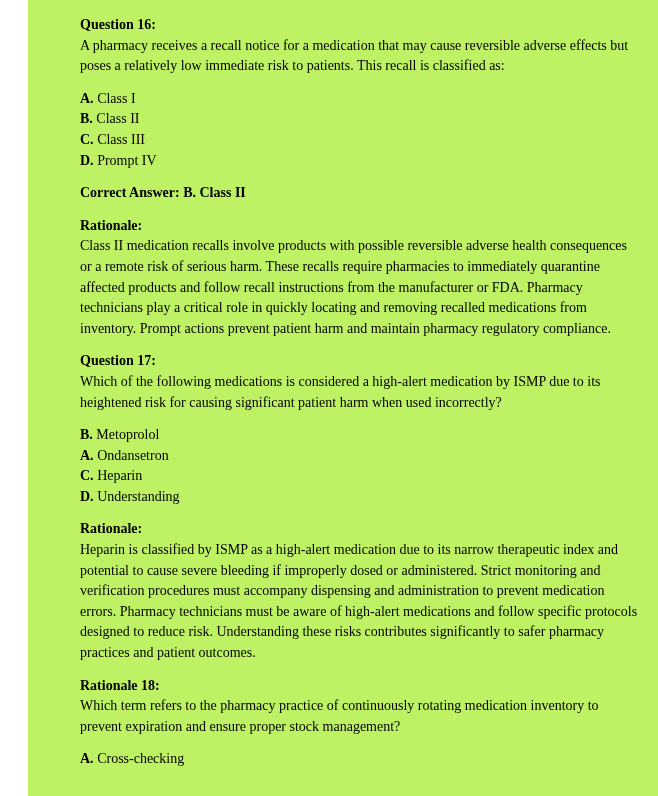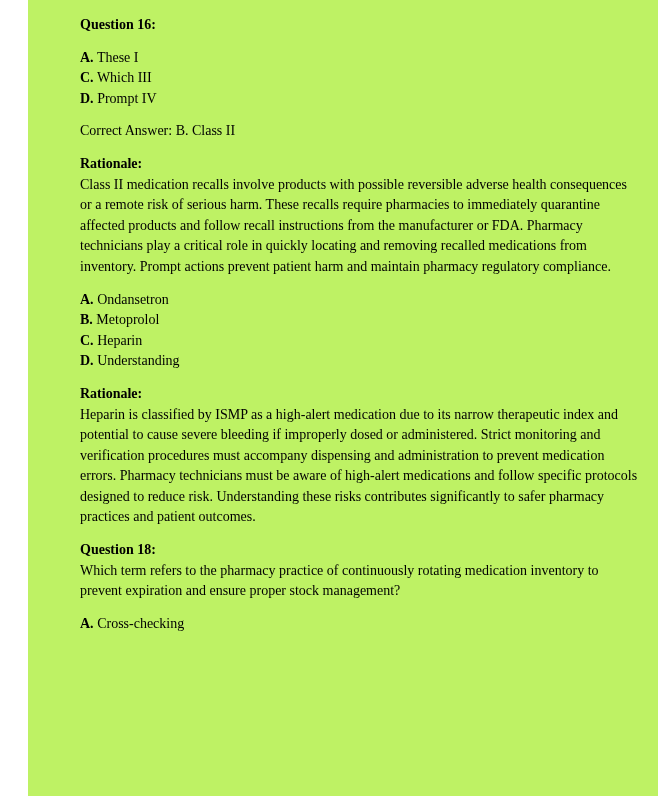--- a/index.html
+++ b/index.html
@@ -24,73 +24,81 @@
     background: #bef264;
     margin-left: 28px;
   }
   .block { margin: 12px 0; }
   .block:first-child { margin-top: 0; }
   .q-heading, .rationale-heading {
     font-weight: bold;
     display: block;
   }
   .correct-answer {
-    font-weight: normal;
+    font-weight: bold;
   }
   .opt-letter {
     font-weight: bold;
   }
   .option-row { }
 </style>
 </head>
 <body>
 
 <div class="page">
 
   <div class="block">
     <span class="q-heading">Question 16:</span>
+    <span>A pharmacy receives a recall notice for a medication that may cause reversible adverse effects but poses a relatively low immediate risk to patients. This recall is classified as:</span>
   </div>
   <div class="block">
     <div class="option-row">
-      <span class="opt-letter">A.</span> <span>These I</span>
+      <span class="opt-letter">A.</span> <span>Class I</span>
     </div>
     <div class="option-row">
-      <span class="opt-letter">C.</span> <span>Which III</span>
+      <span class="opt-letter">B.</span> <span>Class II</span>
+    </div>
+    <div class="option-row">
+      <span class="opt-letter">C.</span> <span>Class III</span>
     </div>
     <div class="option-row">
       <span class="opt-letter">D.</span> <span>Prompt IV</span>
     </div>
   </div>
   <div class="block correct-answer">Correct Answer: B. Class II</div>
   <div class="block">
     <span class="rationale-heading">Rationale:</span>
     <span>Class II medication recalls involve products with possible reversible adverse health consequences or a remote risk of serious harm. These recalls require pharmacies to immediately quarantine affected products and follow recall instructions from the manufacturer or FDA. Pharmacy technicians play a critical role in quickly locating and removing recalled medications from inventory. Prompt actions prevent patient harm and maintain pharmacy regulatory compliance.</span>
   </div>
 
   <div class="block">
+    <span class="q-heading">Question 17:</span>
+    <span>Which of the following medications is considered a high-alert medication by ISMP due to its heightened risk for causing significant patient harm when used incorrectly?</span>
+  </div>
+  <div class="block">
+    <div class="option-row">
+      <span class="opt-letter">B.</span> <span>Metoprolol</span>
+    </div>
     <div class="option-row">
       <span class="opt-letter">A.</span> <span>Ondansetron</span>
-    </div>
-    <div class="option-row">
-      <span class="opt-letter">B.</span> <span>Metoprolol</span>
     </div>
     <div class="option-row">
       <span class="opt-letter">C.</span> <span>Heparin</span>
     </div>
     <div class="option-row">
       <span class="opt-letter">D.</span> <span>Understanding</span>
     </div>
   </div>
   <div class="block">
     <span class="rationale-heading">Rationale:</span>
     <span>Heparin is classified by ISMP as a high-alert medication due to its narrow therapeutic index and potential to cause severe bleeding if improperly dosed or administered. Strict monitoring and verification procedures must accompany dispensing and administration to prevent medication errors. Pharmacy technicians must be aware of high-alert medications and follow specific protocols designed to reduce risk. Understanding these risks contributes significantly to safer pharmacy practices and patient outcomes.</span>
   </div>
 
   <div class="block">
-    <span class="q-heading">Question 18:</span>
+    <span class="q-heading">Rationale 18:</span>
     <span>Which term refers to the pharmacy practice of continuously rotating medication inventory to prevent expiration and ensure proper stock management?</span>
   </div>
   <div class="block">
     <div class="option-row">
       <span class="opt-letter">A.</span> <span>Cross-checking</span>
     </div>
 
   </div>
 
 </div>

